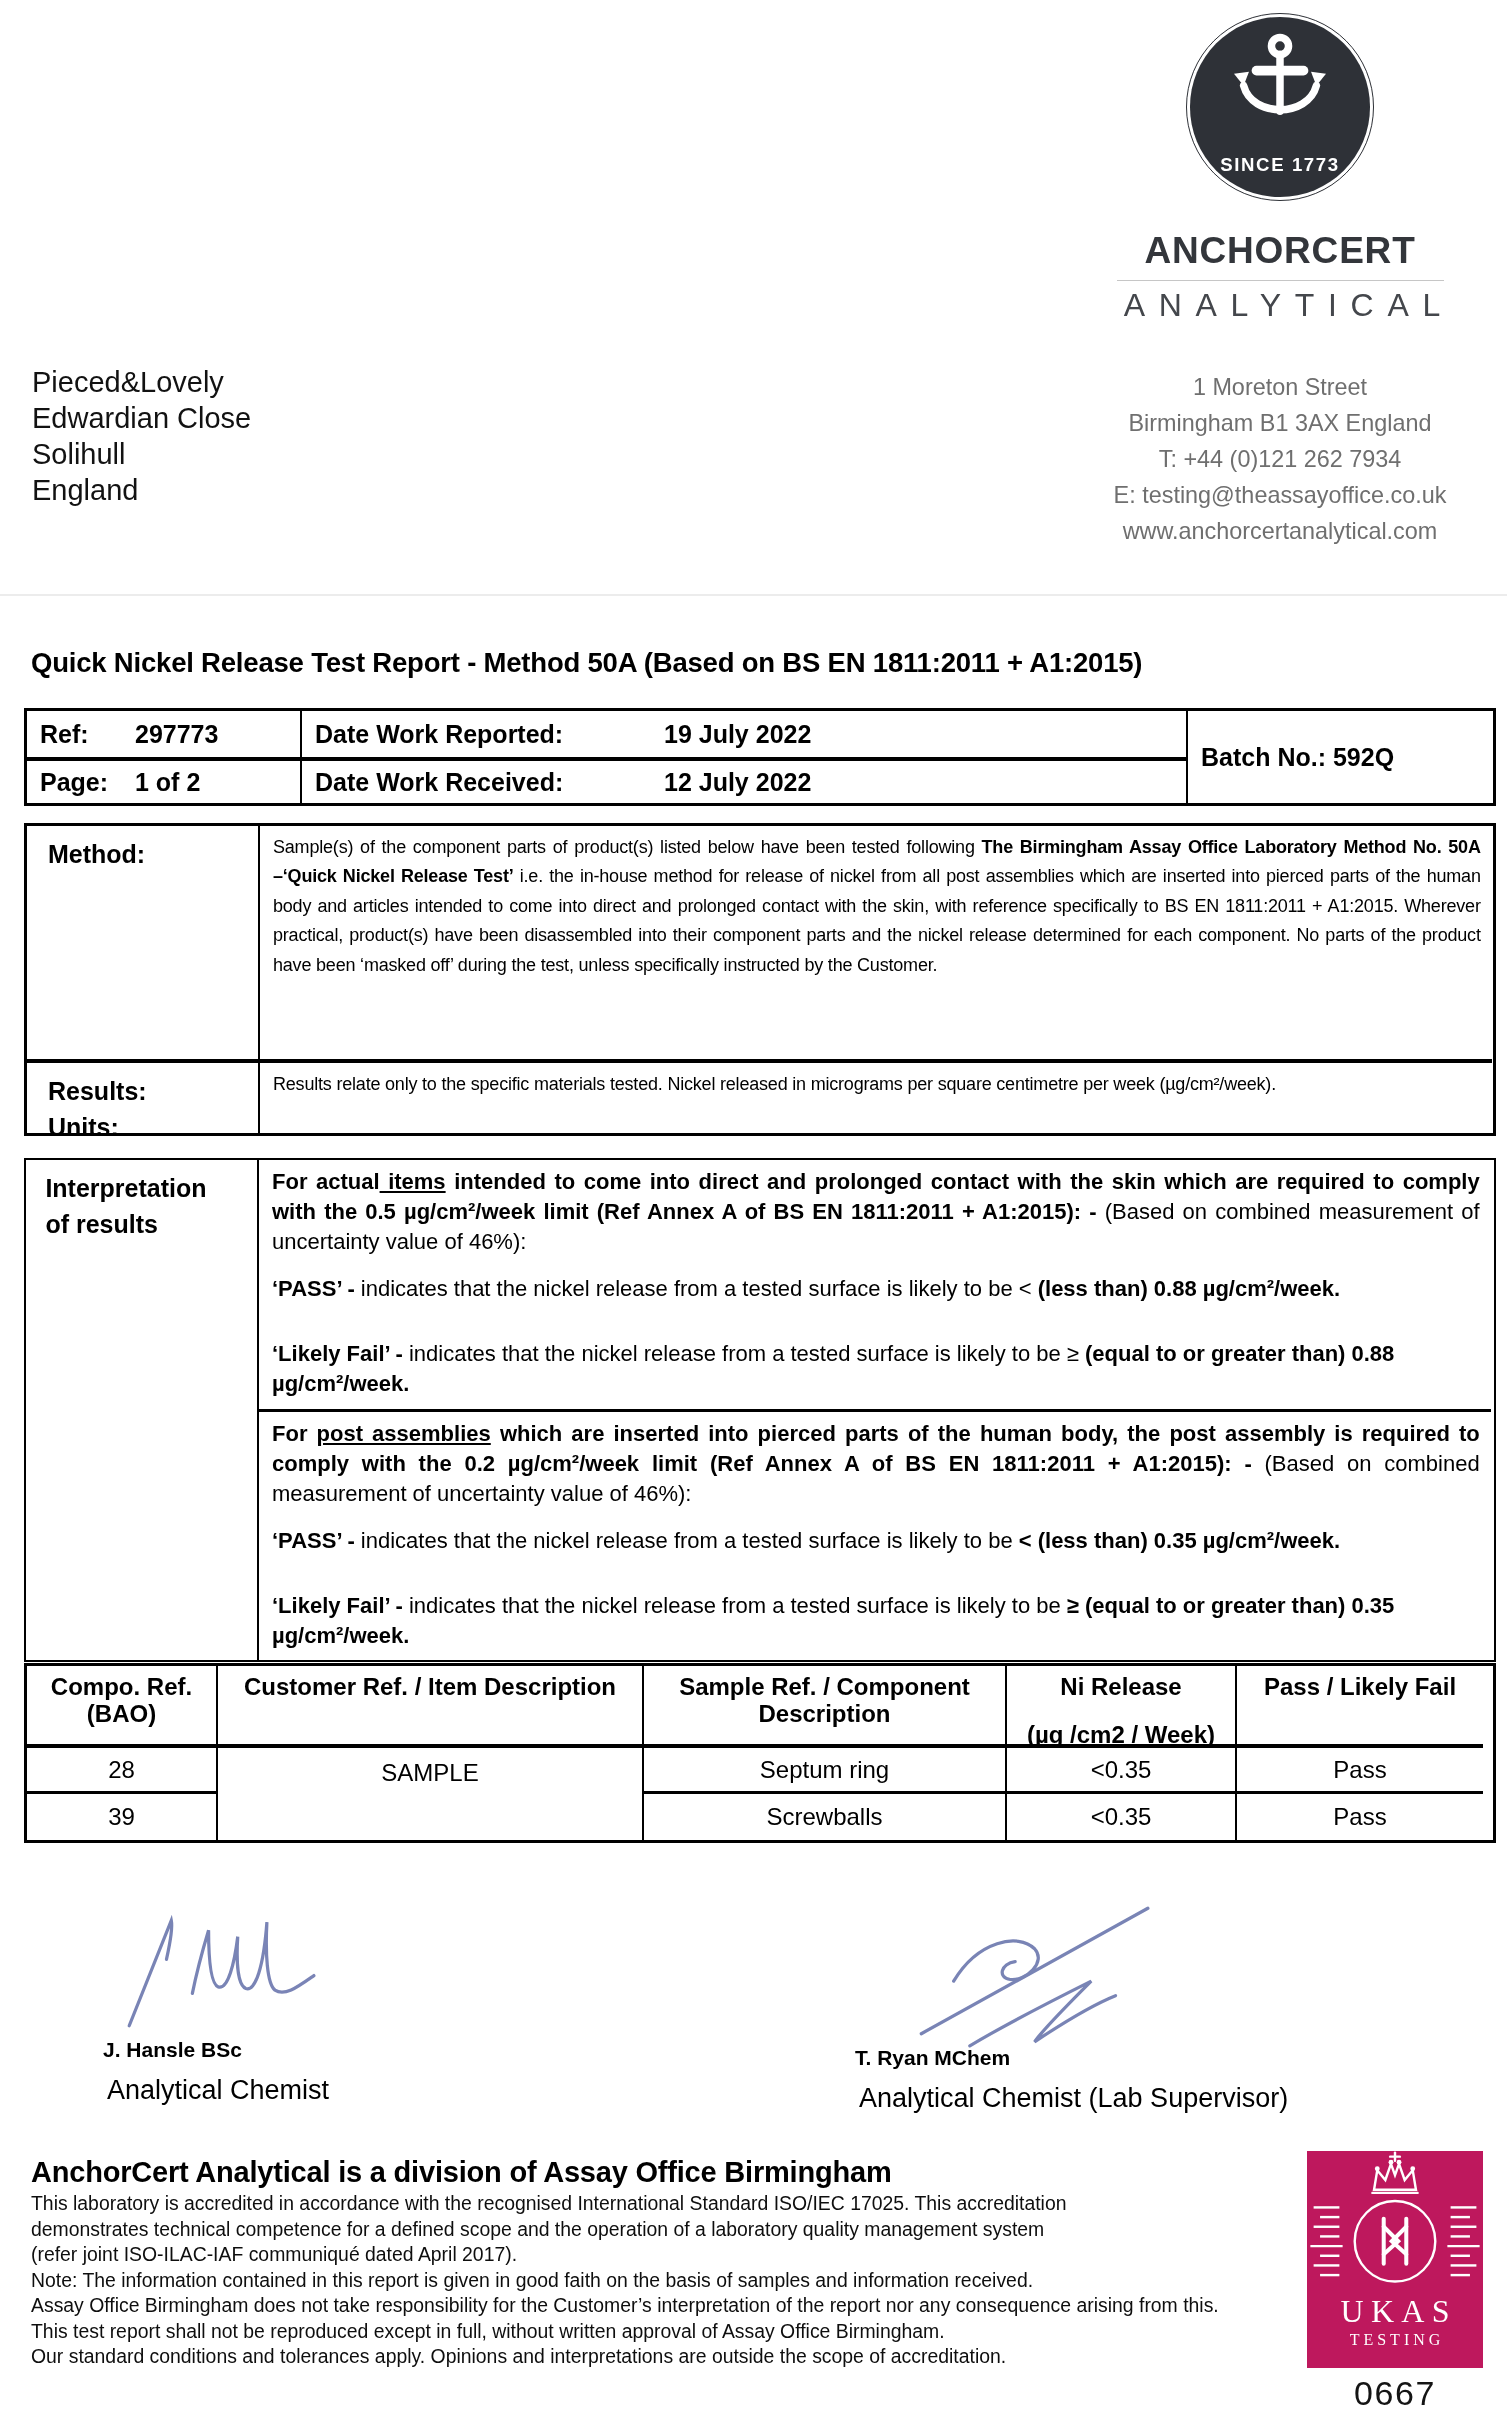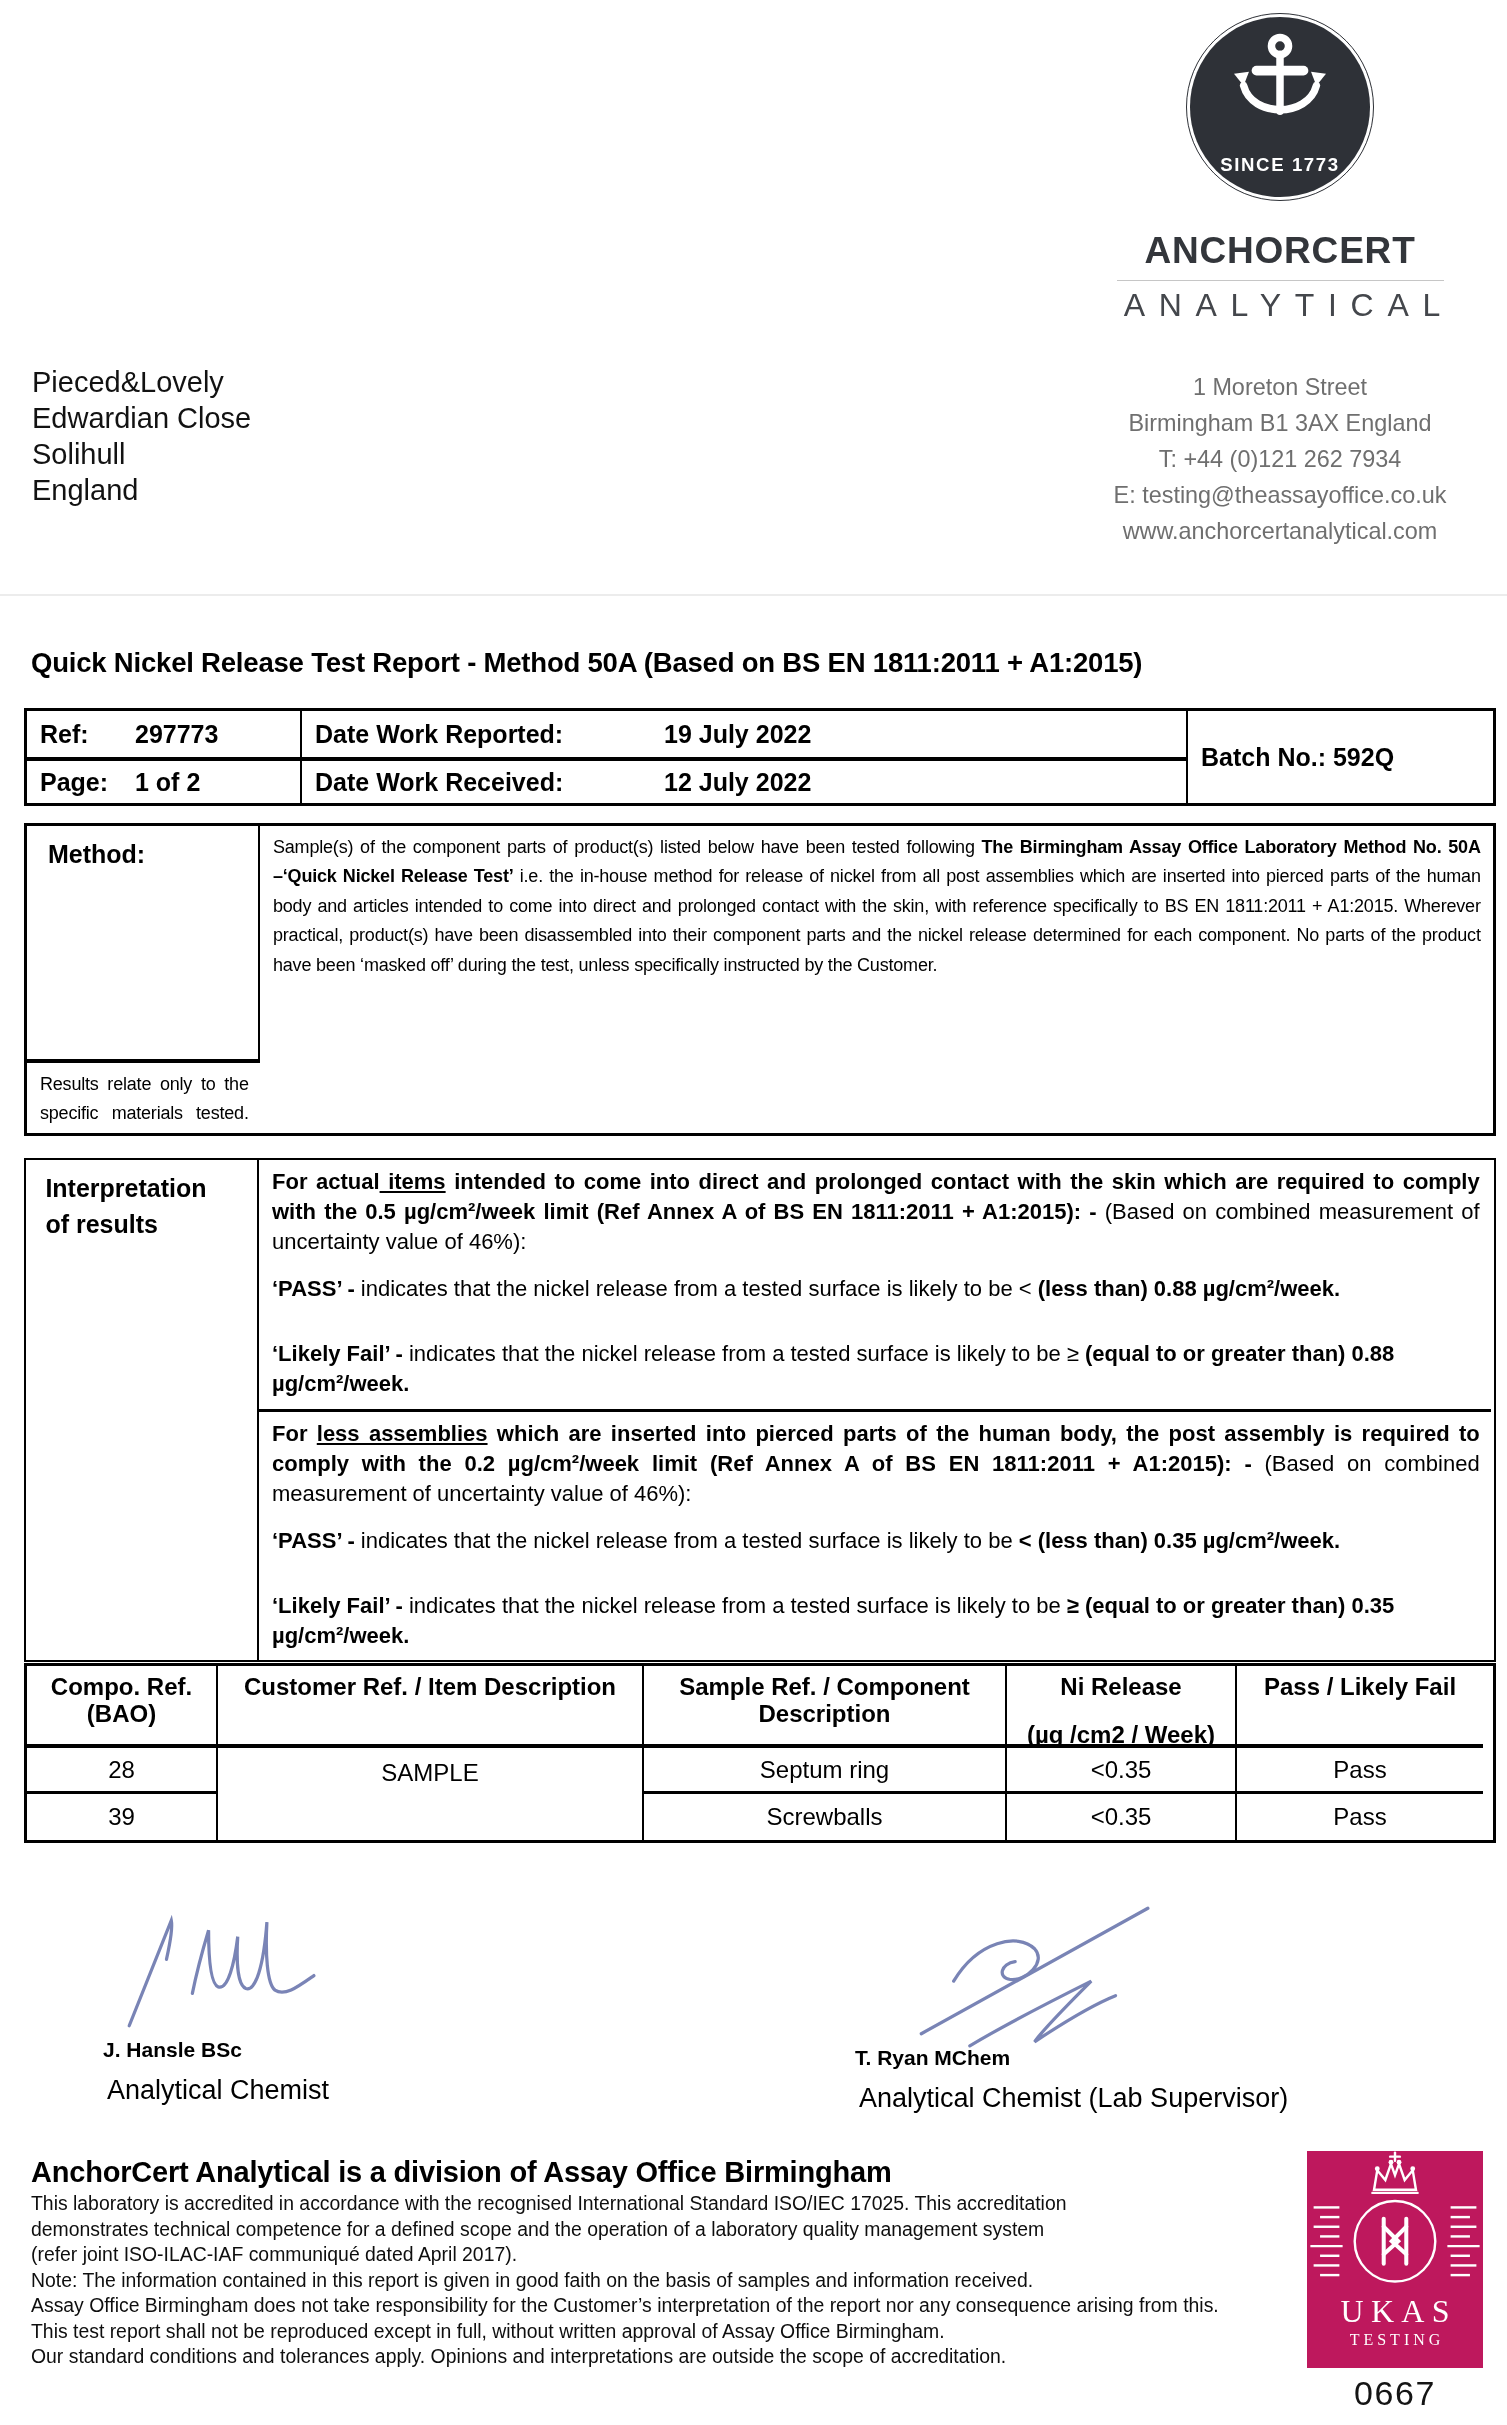--- a/index.html
+++ b/index.html
@@ -153,35 +153,39 @@
     </div>
     <div class="cell vline hline">
       <span class="lab2">Date Work Received:</span>
       <span>12 July 2022</span>
     </div>
   </div>
 
   <div class="info-table">
     <div class="info-label">Method:</div>
     <div class="info-content"><span>Sample(s) of the component parts of product(s) listed below have been tested following </span><span class="b">The Birmingham Assay Office Laboratory Method No. 50A –‘Quick Nickel Release Test’</span><span> i.e. the in-house method for release of nickel from all post assemblies which are inserted into pierced parts of the human body and articles intended to come into direct and prolonged contact with the skin, with reference specifically to BS EN 1811:2011 + A1:2015. Wherever practical, product(s) have been disassembled into their component parts and the nickel release determined for each component. No parts of the product have been ‘masked off’ during the test, unless specifically instructed by the Customer.</span></div>
+    <div class="info-label row2">
+      <div>Results:</div>
+      <div>Units:</div>
+    </div>
     <div class="info-content row2"><span>Results relate only to the specific materials tested. Nickel released in micrograms per square centimetre per week (µg/cm²/week).</span></div>
   </div>
 
   <div class="interp-table">
     <div class="interp-label">
       <div>Interpretation</div>
       <div>of results</div>
     </div>
     <div class="interp-block first">
       <div class="interp-para"><span class="b">For actual</span><span class="b u"> items</span><span class="b"> intended to come into direct and prolonged contact with the skin which are required to comply with the 0.5 µg/cm²/week limit (Ref Annex A of BS EN 1811:2011 + A1:2015): - </span><span>(Based on combined measurement of uncertainty value of 46%):</span></div>
       <div class="pass-line"><span class="b">‘PASS’ - </span><span>indicates that the nickel release from a tested surface is likely to be &lt; </span><span class="b">(less than) 0.88 µg/cm²/week.</span></div>
       <div class="fail-para"><span class="b">‘Likely Fail’ - </span><span>indicates that the nickel release from a tested surface is likely to be ≥ </span><span class="b">(equal to or greater than) 0.88 µg/cm²/week.</span></div>
     </div>
     <div class="interp-block">
-      <div class="interp-para"><span class="b">For </span><span class="b u">less assemblies</span><span class="b"> which are inserted into pierced parts of the human body, the post assembly is required to comply with the 0.2 µg/cm²/week limit (Ref Annex A of BS EN 1811:2011 + A1:2015): - </span><span>(Based on combined measurement of uncertainty value of 46%):</span></div>
+      <div class="interp-para"><span class="b">For </span><span class="b u">post assemblies</span><span class="b"> which are inserted into pierced parts of the human body, the post assembly is required to comply with the 0.2 µg/cm²/week limit (Ref Annex A of BS EN 1811:2011 + A1:2015): - </span><span>(Based on combined measurement of uncertainty value of 46%):</span></div>
       <div class="pass-line"><span class="b">‘PASS’ - </span><span>indicates that the nickel release from a tested surface is likely to be </span><span class="b">&lt; (less than) 0.35 µg/cm²/week.</span></div>
       <div class="fail-para"><span class="b">‘Likely Fail’ - </span><span>indicates that the nickel release from a tested surface is likely to be </span><span class="b">≥ (equal to or greater than) 0.35 µg/cm²/week.</span></div>
     </div>
   </div>
 
   <div class="data-table">
     <div class="dt-cell dt-head dt-vline">
       <div>Compo. Ref.</div>
       <div>(BAO)</div>
     </div>

